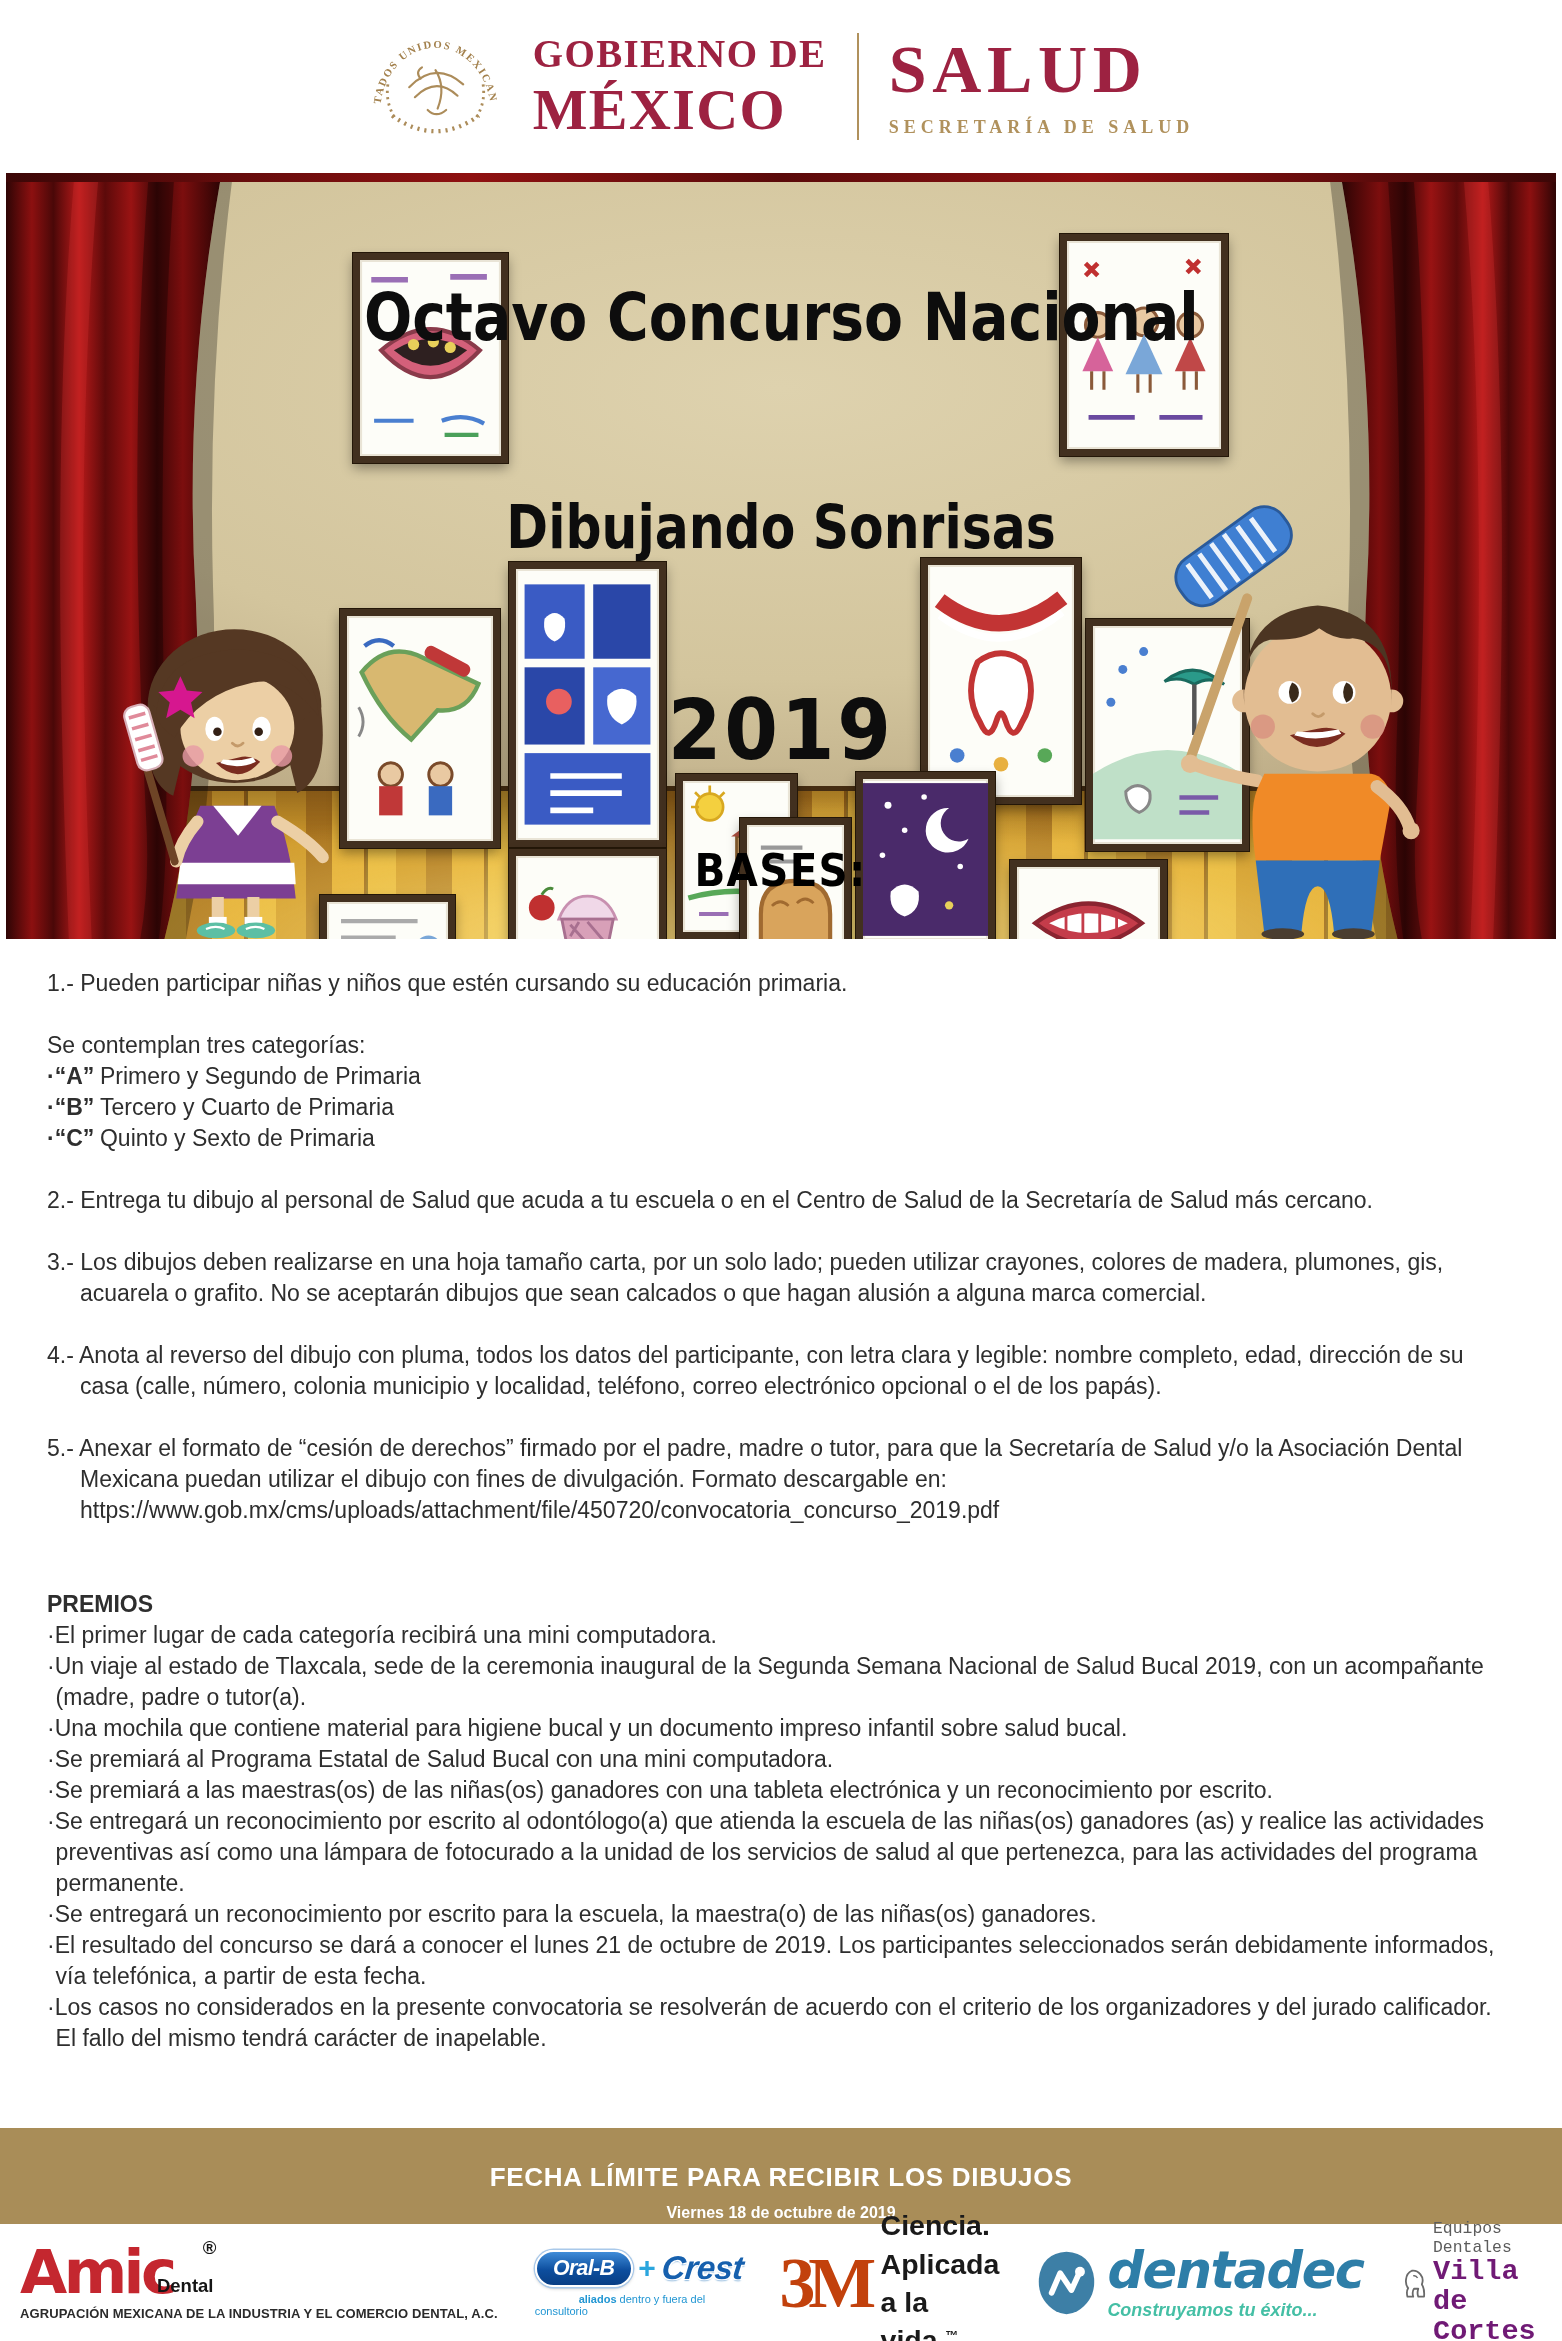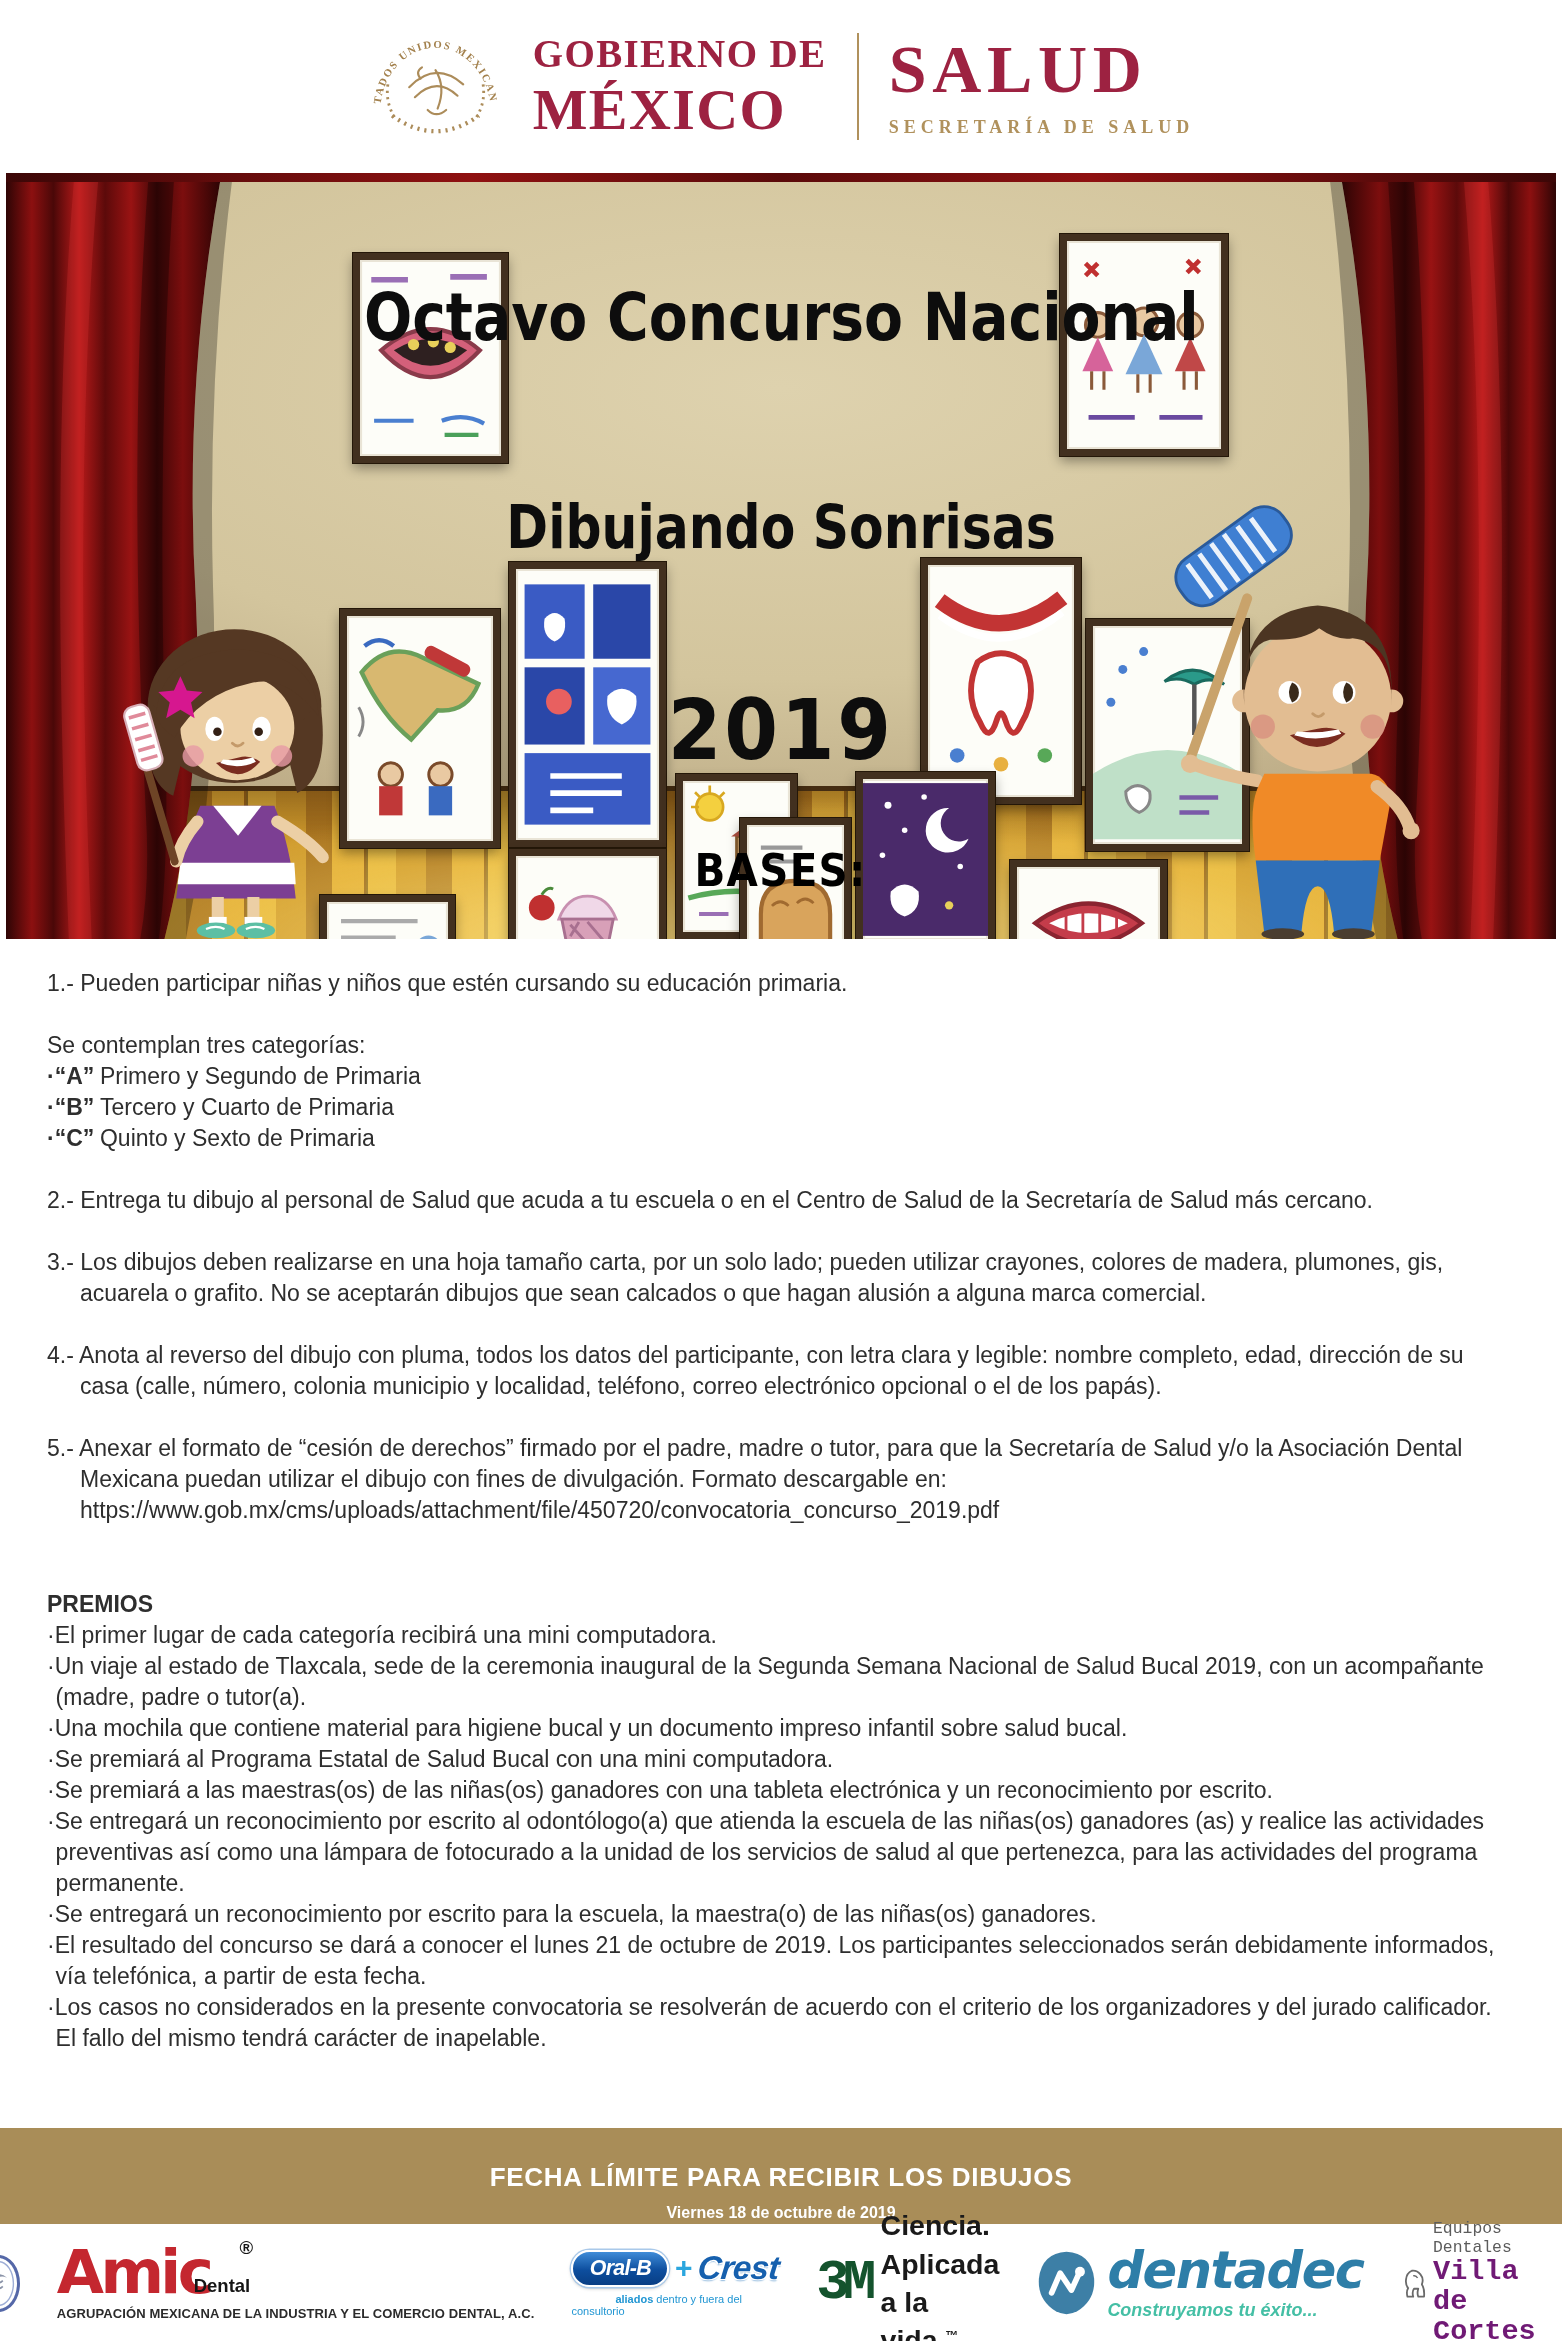--- a/index.html
+++ b/index.html
@@ -90,22 +90,22 @@
     background:linear-gradient(180deg,#3f8cd8,#0d4e9e 55%,#093e84); border:2.1px solid #fff;
     box-shadow:0 0 0 1.4px #a9c9ea, 0 1.4px 3.6px rgba(0,0,0,.25);
     color:#fff; font-style:italic; font-weight:bold; font-size:21.4px; letter-spacing:-0.7px; }
   .oc-plus { color:#2ba6de; font-size:30px; font-weight:bold; margin:0 5.7px; }
   .crest-name { font-style:italic; font-weight:bold; font-size:33px; color:#1660ae; letter-spacing:-0.7px;
     transform:skewX(-6deg); text-shadow:-1.4px -1.4px 0 #fff, 1.4px -1.4px 0 #fff, -1.4px 1.4px 0 #fff, 1.4px 1.4px 0 #fff, 0 2.1px 1.4px #8fb8dd; }
   .oc-caption { margin-top:5.7px; font-size:11px; color:#2196d3; }
   .oc-caption b { font-weight:bold;padding-left:44px; }
 
   .mmm { display:flex; align-items:center; gap:11.4px; }
-  .mmm-name { font-size:56px; font-weight:900; color:#14532d; letter-spacing:-7.1px; line-height:1;
-    font-family:Liberation Mono, monospace; }
+  .mmm-name { font-size:72px; font-weight:900; color:#c2410c; letter-spacing:-7.1px; line-height:1;
+    font-family:Liberation Serif, serif; }
   .mmm-text { font-size:28.5px; font-weight:bold; color:#1a1a1a; line-height:1.35; text-align:left; }
   .mmm-tm { font-size:13px; vertical-align:super; }
 
   .dentadec { display:flex; align-items:center; gap:10px; }
   .dentadec-txt { display:flex; flex-direction:column; align-items:flex-start; }
   .dentadec-name { font-size:51px; font-style:italic; font-weight:600; color:#2e7ea8; letter-spacing:-1.4px;
     font-family:"DejaVu Sans", sans-serif; line-height:1; }
   .dentadec-caption { font-size:18px; font-style:italic; font-weight:bold; color:#45bfa5; margin-top:4.3px; }
 
   .villa { display:flex; align-items:center; gap:5.7px; }

